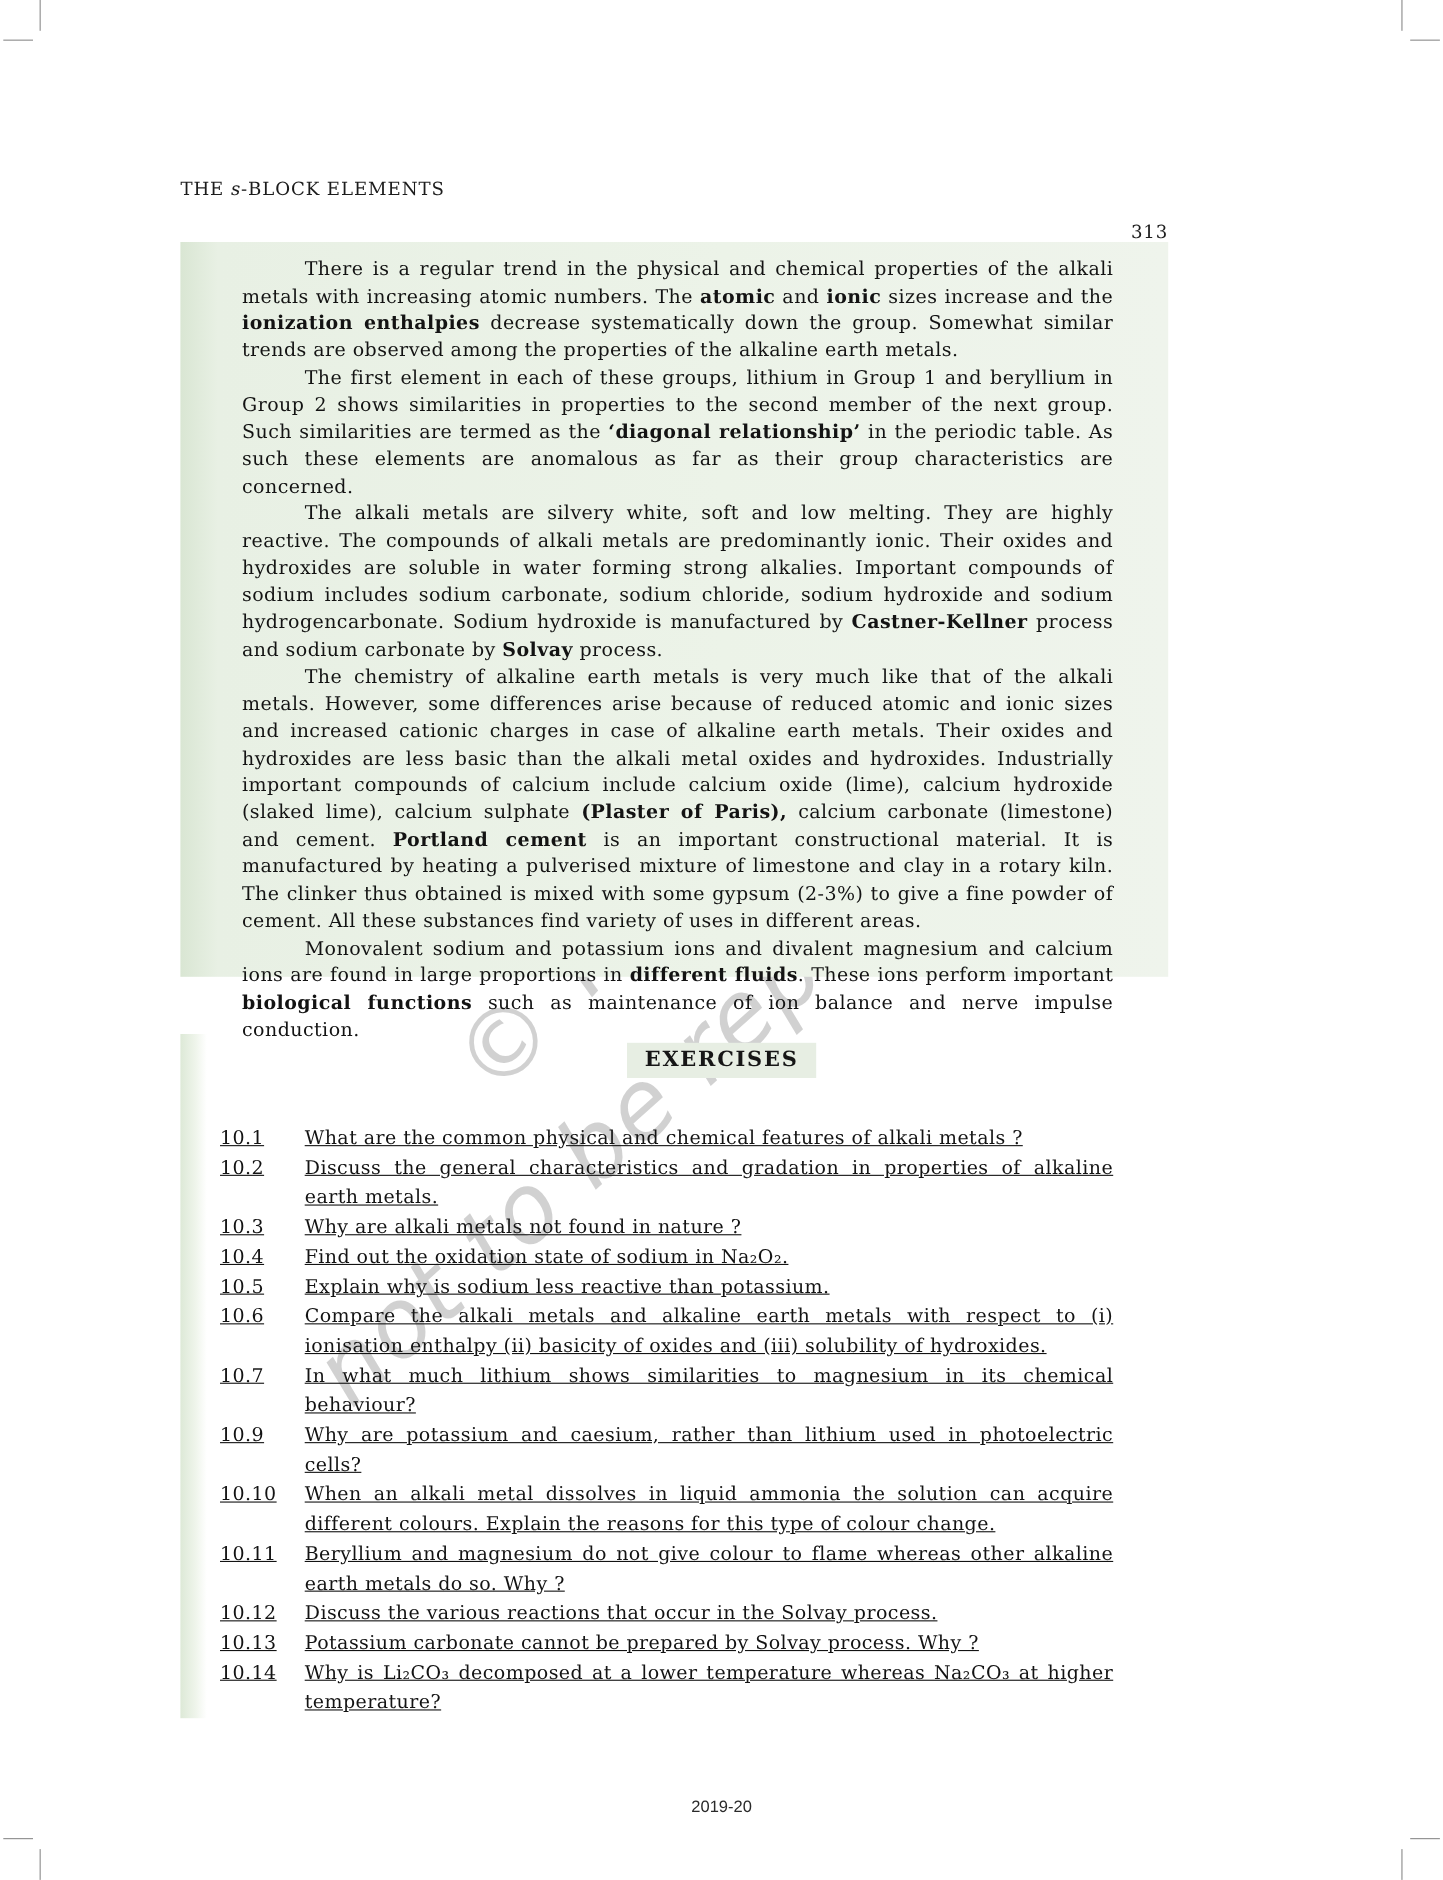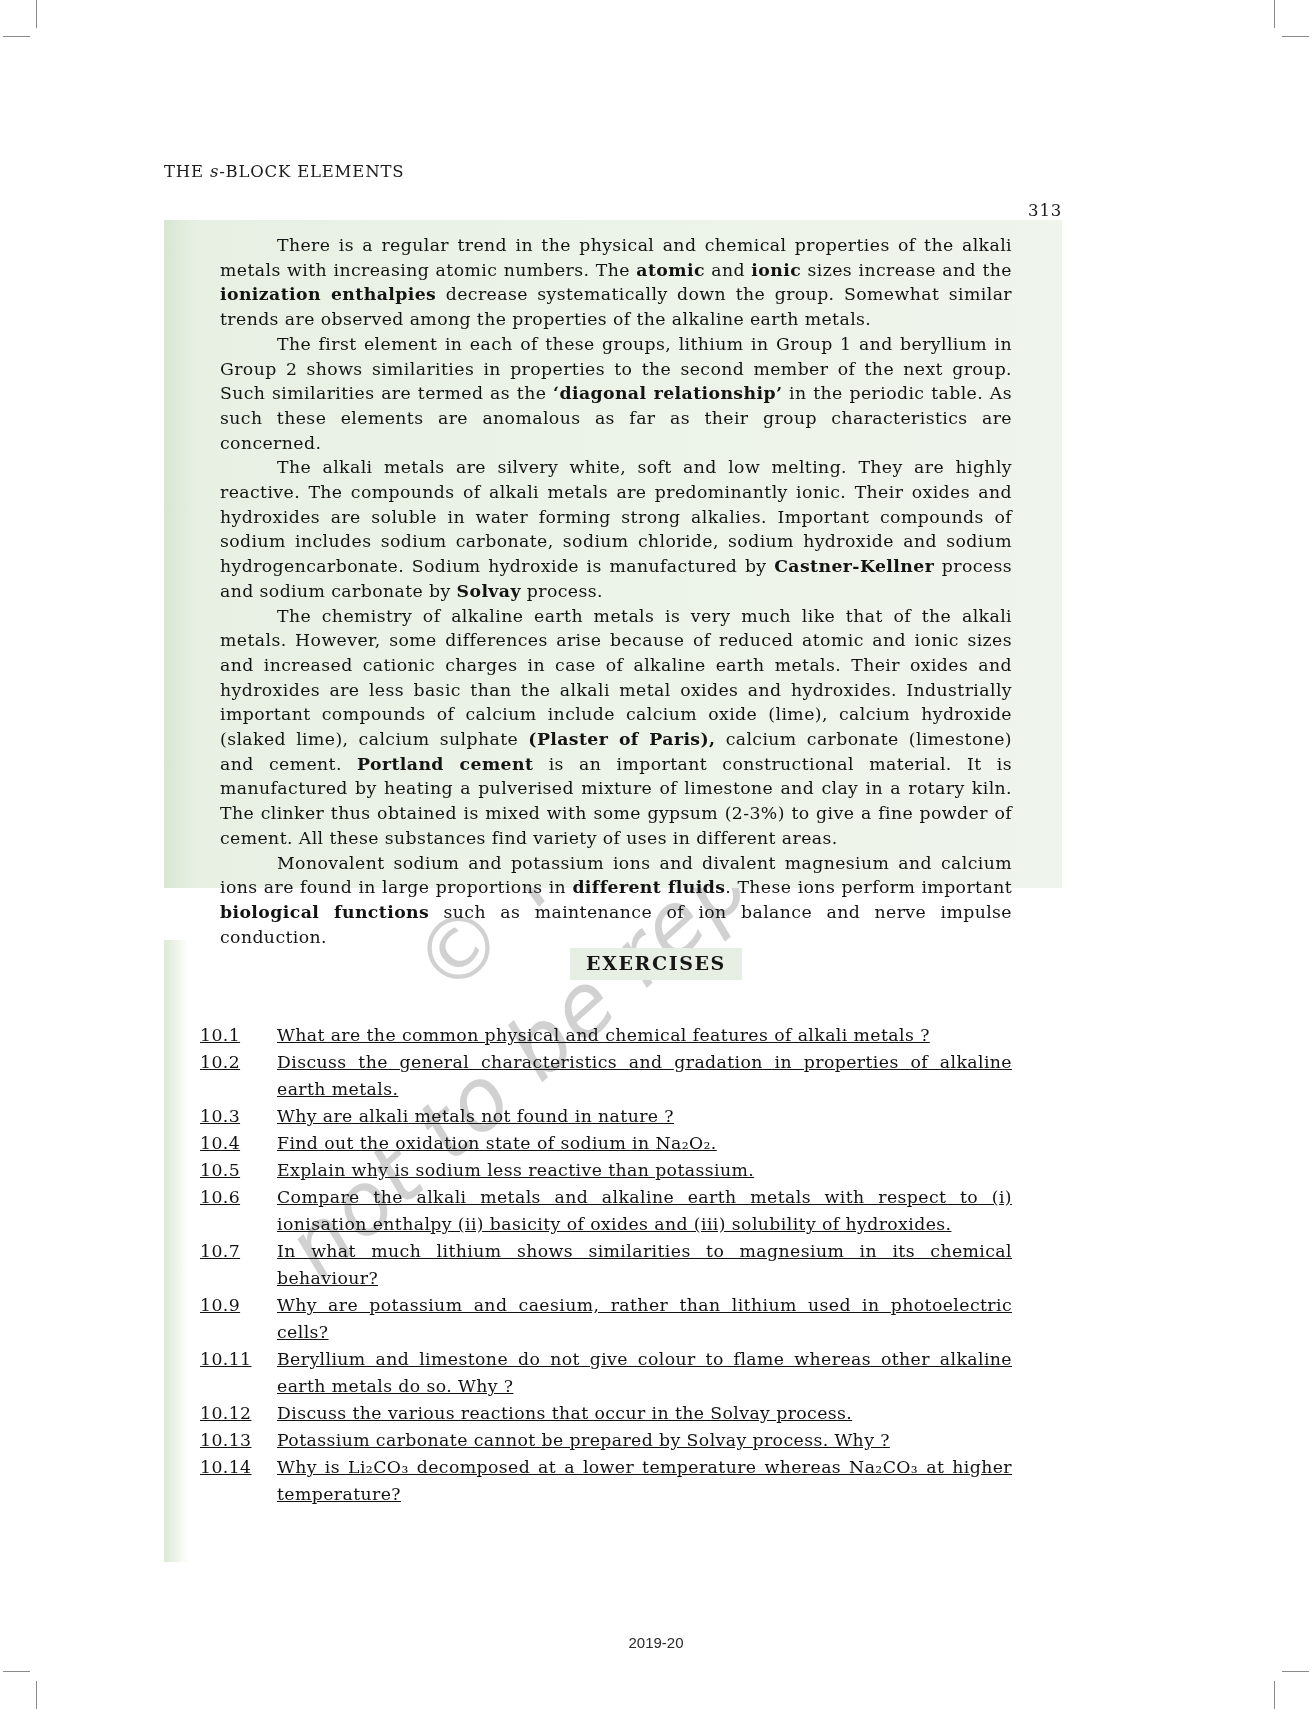--- a/index.html
+++ b/index.html
@@ -214,22 +214,26 @@
     </div>
     <div class="exercise-item">
       <span class="num">10.7</span>
       <span class="q">In what much lithium shows similarities to magnesium in its chemical behaviour?</span>
     </div>
     <div class="exercise-item">
       <span class="num">10.9</span>
       <span class="q">Why are potassium and caesium, rather than lithium used in photoelectric cells?</span>
     </div>
     <div class="exercise-item">
+      <span class="num">10.10</span>
+      <span class="q">When an alkali metal dissolves in liquid ammonia the solution can acquire different colours. Explain the reasons for this type of colour change.</span>
+    </div>
+    <div class="exercise-item">
       <span class="num">10.11</span>
-      <span class="q">Beryllium and limestone do not give colour to flame whereas other alkaline earth metals do so. Why ?</span>
+      <span class="q">Beryllium and magnesium do not give colour to flame whereas other alkaline earth metals do so. Why ?</span>
     </div>
     <div class="exercise-item">
       <span class="num">10.12</span>
       <span class="q">Discuss the various reactions that occur in the Solvay process.</span>
     </div>
     <div class="exercise-item">
       <span class="num">10.13</span>
       <span class="q">Potassium carbonate cannot be prepared by Solvay process. Why ?</span>
     </div>
     <div class="exercise-item">

